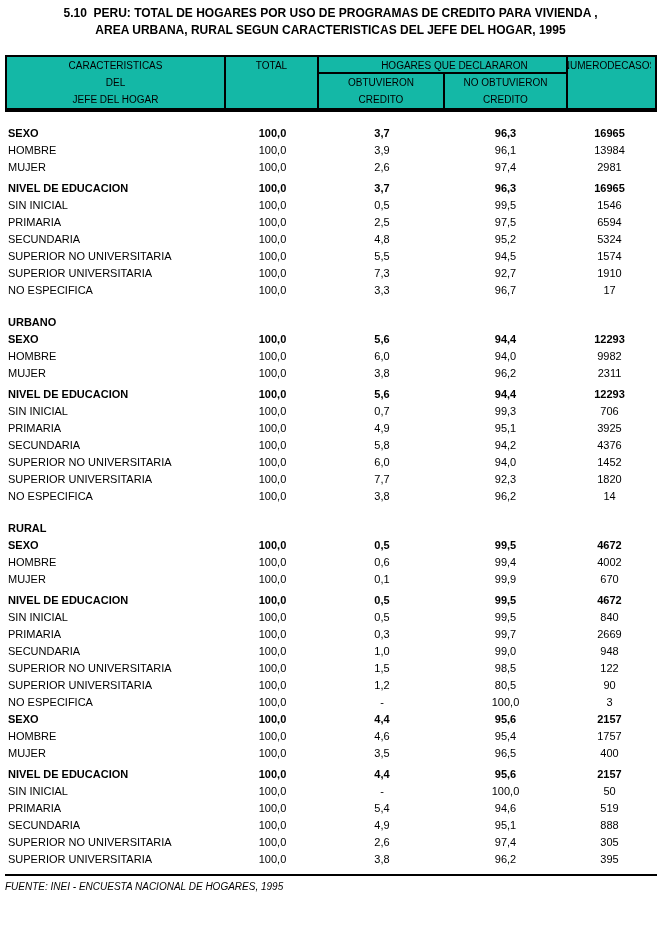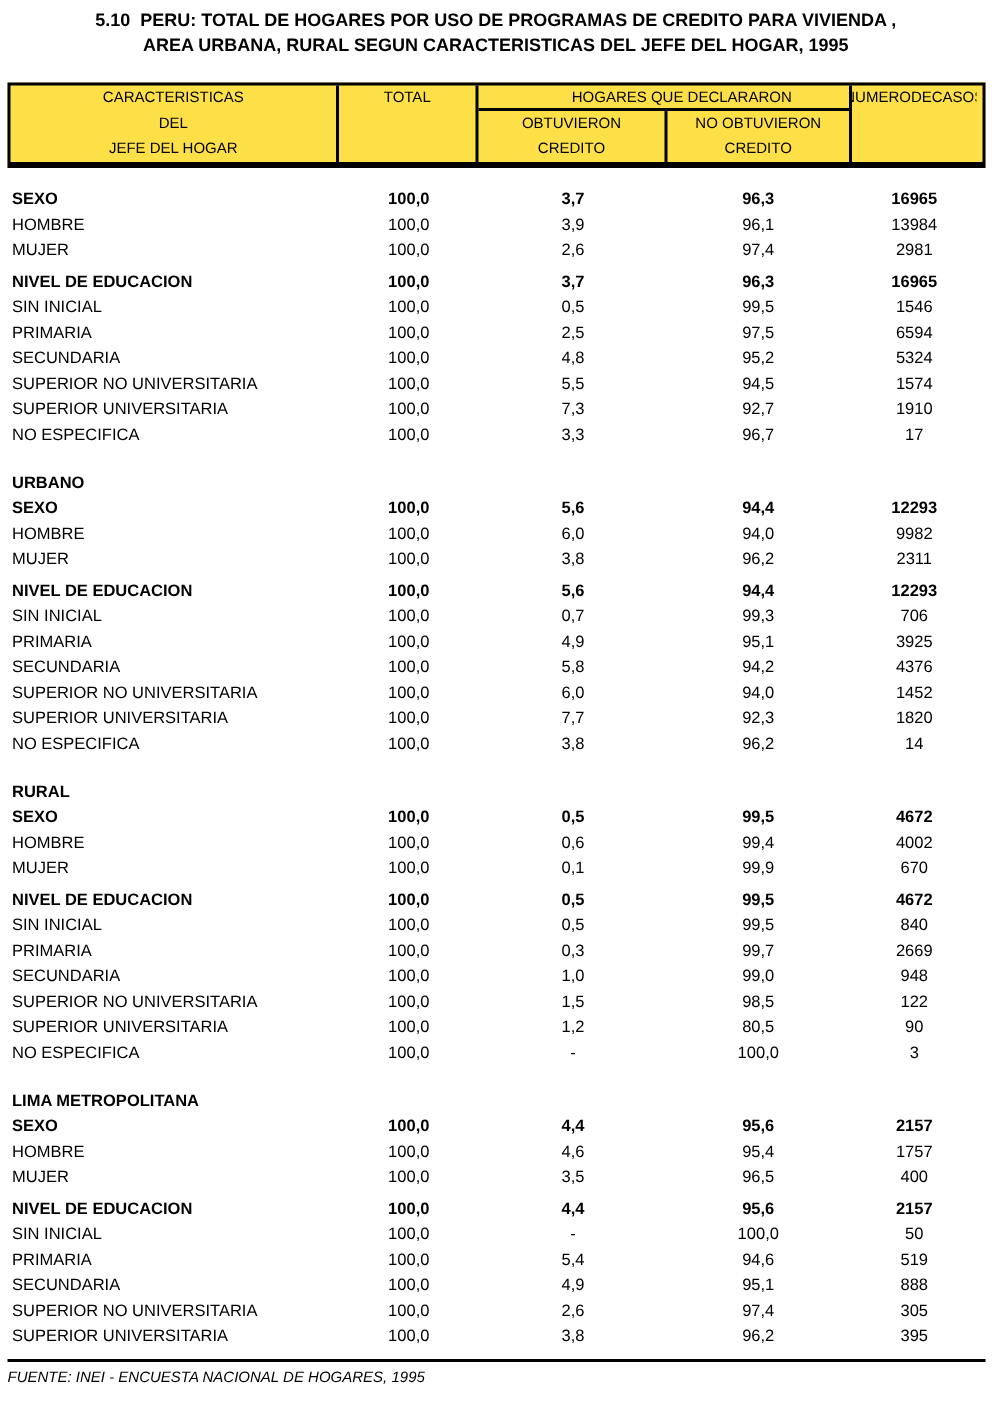--- a/index.html
+++ b/index.html
@@ -14,21 +14,21 @@
   .title-line {
     font-size: 12px; font-weight: bold; line-height: 17px;
     white-space: pre;
   }
   
   .table-header {
     margin: 16px 4px 0 5px;
     width: 652px;
     border: 2px solid #000;
     border-bottom: 4px solid #000;
-    background: #fde047;
+    background: #14b8a6;
     display: grid;
     grid-template-columns: 219px 93px 126px 121px 85px;
     grid-template-rows: 17px 34px;
   }
   .h-cell {
     font-size: 10px; text-align: center; line-height: 17px;
     overflow: hidden;
   }
   .h-carac { grid-row: 1 / 3; grid-column: 1;
     border-right: 2px solid #000;
@@ -307,23 +307,20 @@
       <div class="cell value">80,5</div>
       <div class="cell value">90</div>
     </div>
     <div class="row data-row">
       <div class="cell label">NO ESPECIFICA</div>
       <div class="cell value">100,0</div>
       <div class="cell value">-</div>
       <div class="cell value">100,0</div>
       <div class="cell value">3</div>
     </div>
-    <div class="row section-row">
-      <div class="cell label">LIMA METROPOLITANA</div>
-    </div>
     <div class="row data-row bold">
       <div class="cell label">SEXO</div>
       <div class="cell value">100,0</div>
       <div class="cell value">4,4</div>
       <div class="cell value">95,6</div>
       <div class="cell value">2157</div>
     </div>
     <div class="row data-row">
       <div class="cell label">HOMBRE</div>
       <div class="cell value">100,0</div>

